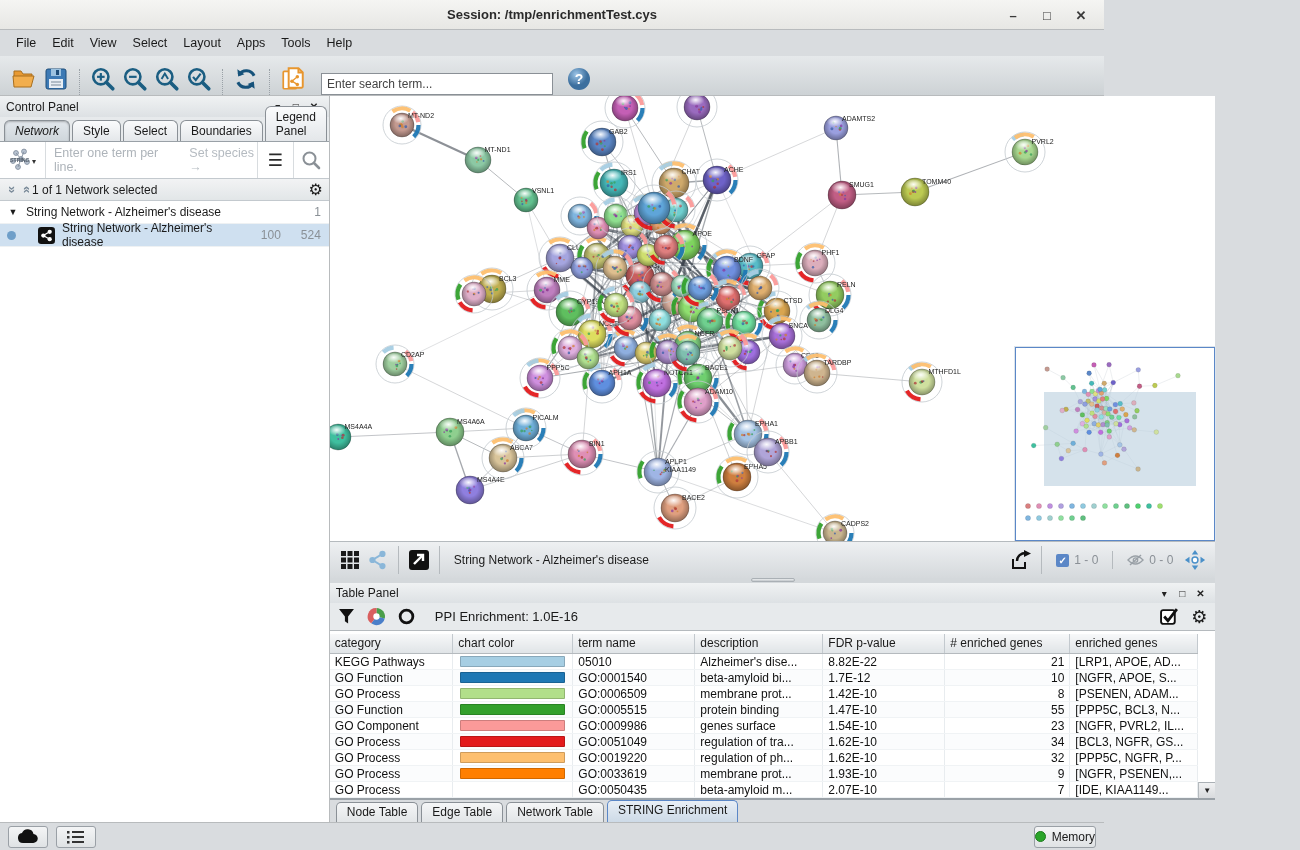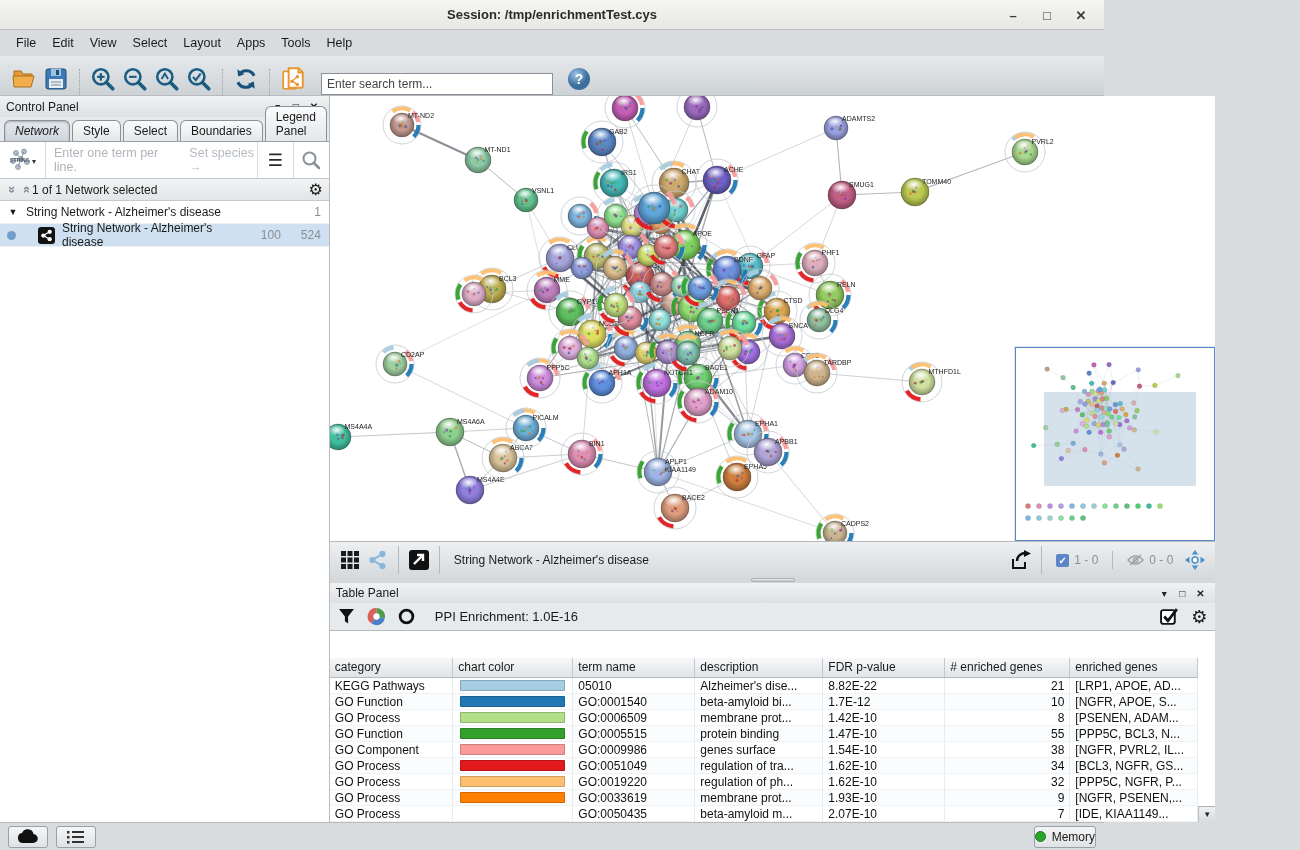--- a/index.html
+++ b/index.html
@@ -2259,21 +2259,21 @@
                     <td>[PPP5C, BCL3, N...</td>
                   </tr>
                   <tr>
                     <td>GO Component</td>
                     <td>
                       <div class="swatch" style="background: rgb(251, 154, 153);"></div>
                     </td>
                     <td>GO:0009986</td>
                     <td>genes surface</td>
                     <td>1.54E-10</td>
-                    <td class="num">38</td>
+                    <td class="num">23</td>
                     <td>[NGFR, PVRL2, IL...</td>
                   </tr>
                   <tr style="background: rgb(251, 252, 253);">
                     <td>GO Process</td>
                     <td>
                       <div class="swatch" style="background: rgb(227, 26, 28);"></div>
                     </td>
                     <td>GO:0051049</td>
                     <td>regulation of tra...</td>
                     <td>1.62E-10</td>
@@ -2313,20 +2313,26 @@
                   </tr>
                 </tbody>
             </table>
           </div>
           <div class="tbl-scroll">
             <div class="scr-btn">▲</div>
             <div class="scr-thumb"></div>
             <div class="scr-btn bottom">▼</div>
           </div>
         </div>
+        <div class="tp-tabs" id="tp-tabs">
+            <div class="tp-tab">Node Table</div>
+            <div class="tp-tab">Edge Table</div>
+            <div class="tp-tab">Network Table</div>
+            <div class="tp-tab active">STRING Enrichment</div>
+          </div>
       </div>
     </div>
   </div>
 
   <div class="statusbar">
     <div class="sb-btn">
       <svg width="22" height="15" viewBox="0 0 22 15">
           <path d="M6 14a5 5 0 0 1-1-9.9A6 6 0 0 1 16.5 5 4.5 4.5 0 0 1 16 14z" fill="#111"></path>
         </svg>
     </div>

